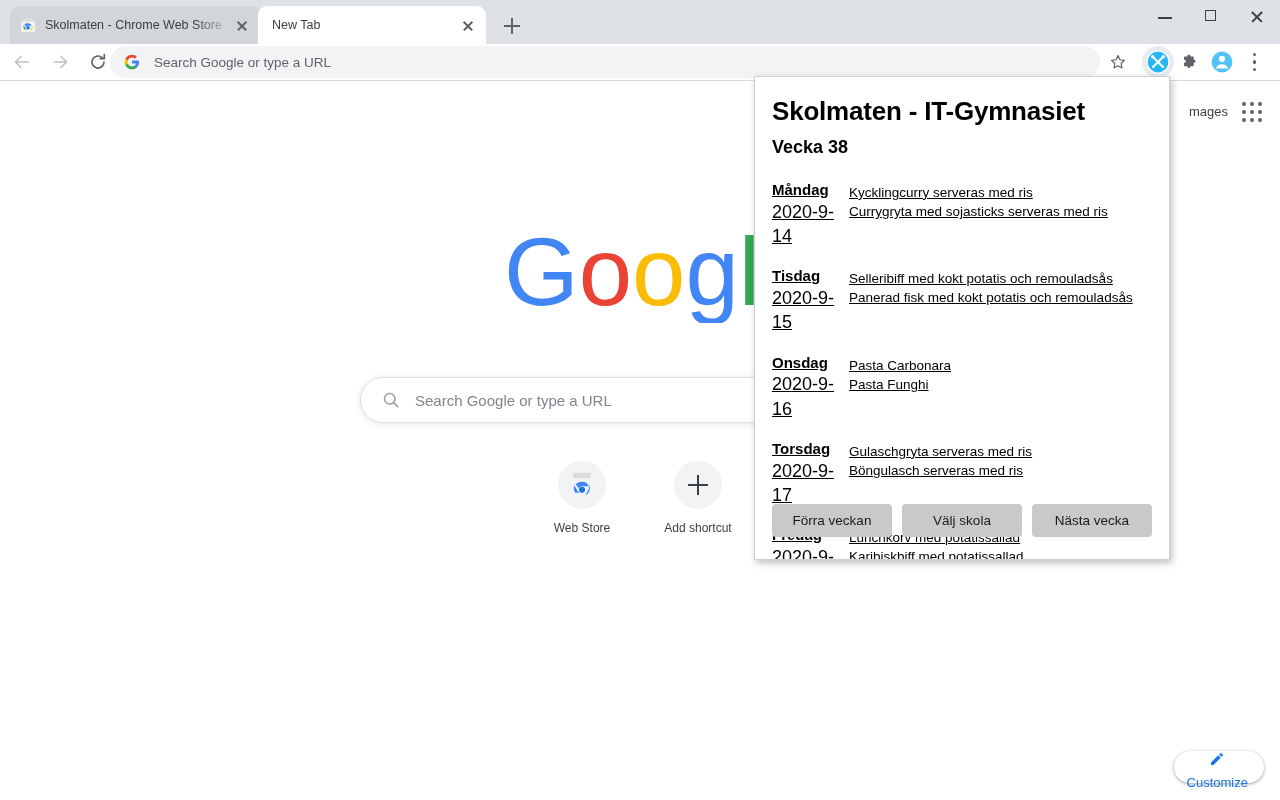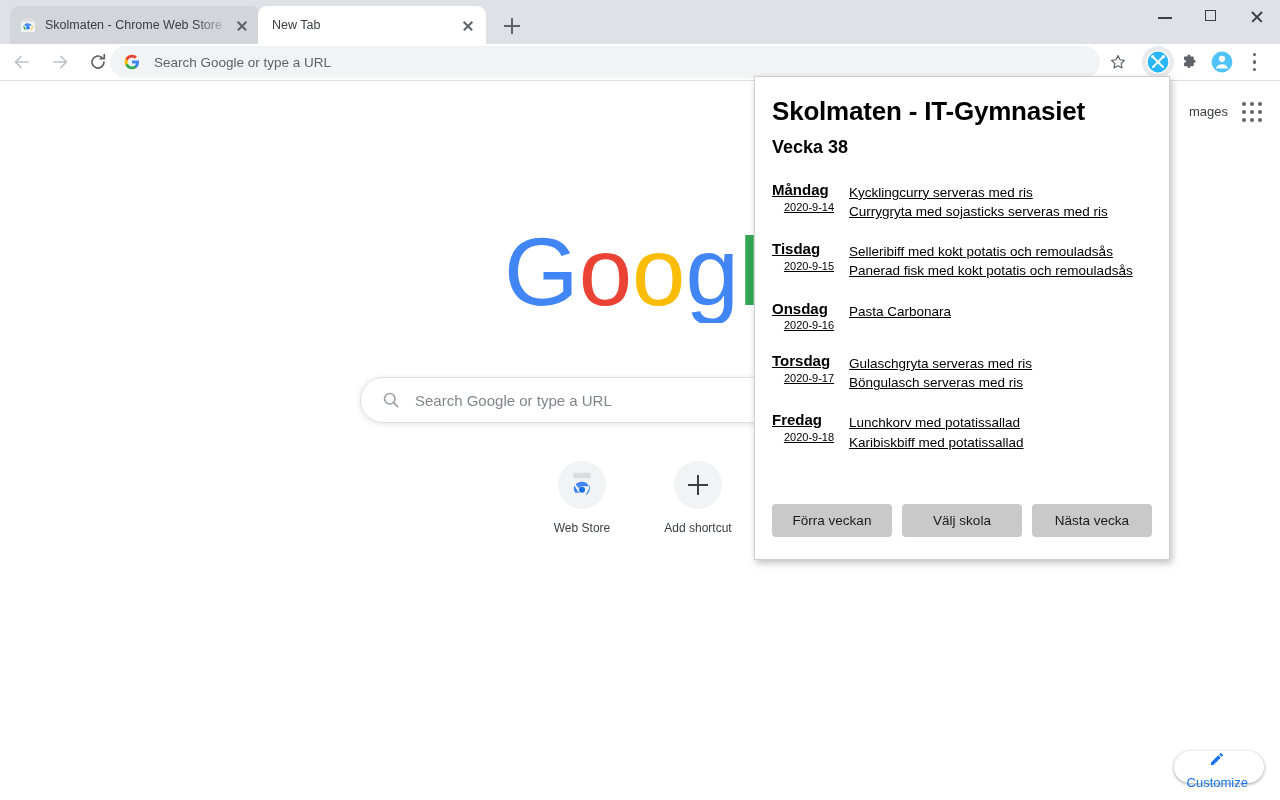--- a/index.html
+++ b/index.html
@@ -353,24 +353,23 @@
   }
 
   .day-name {
     font-size: 15px;
     font-weight: bold;
     color: #000000;
     line-height: 1.25;
   }
 
   .day-date {
-    font-size: 11px;
+    font-size: 18px;
     color: #000000;
     line-height: 1.35;
-    text-align: center;
   }
 
   .day-meals {
     flex: 1 1 auto;
     padding-left: 3px;
     padding-top: 3px;
   }
 
   .meal {
     font-size: 13.5px;
@@ -603,20 +602,21 @@
         </div>
       </div>
 
       <div class="day-row">
         <div class="day-meta">
           <div class="day-name">Onsdag</div>
           <div class="day-date">2020-9-16</div>
         </div>
         <div class="day-meals">
           <div class="meal">Pasta Carbonara</div>
+          <div class="meal">Pasta Funghi</div>
         </div>
       </div>
 
       <div class="day-row">
         <div class="day-meta">
           <div class="day-name">Torsdag</div>
           <div class="day-date">2020-9-17</div>
         </div>
         <div class="day-meals">
           <div class="meal">Gulaschgryta serveras med ris</div>

